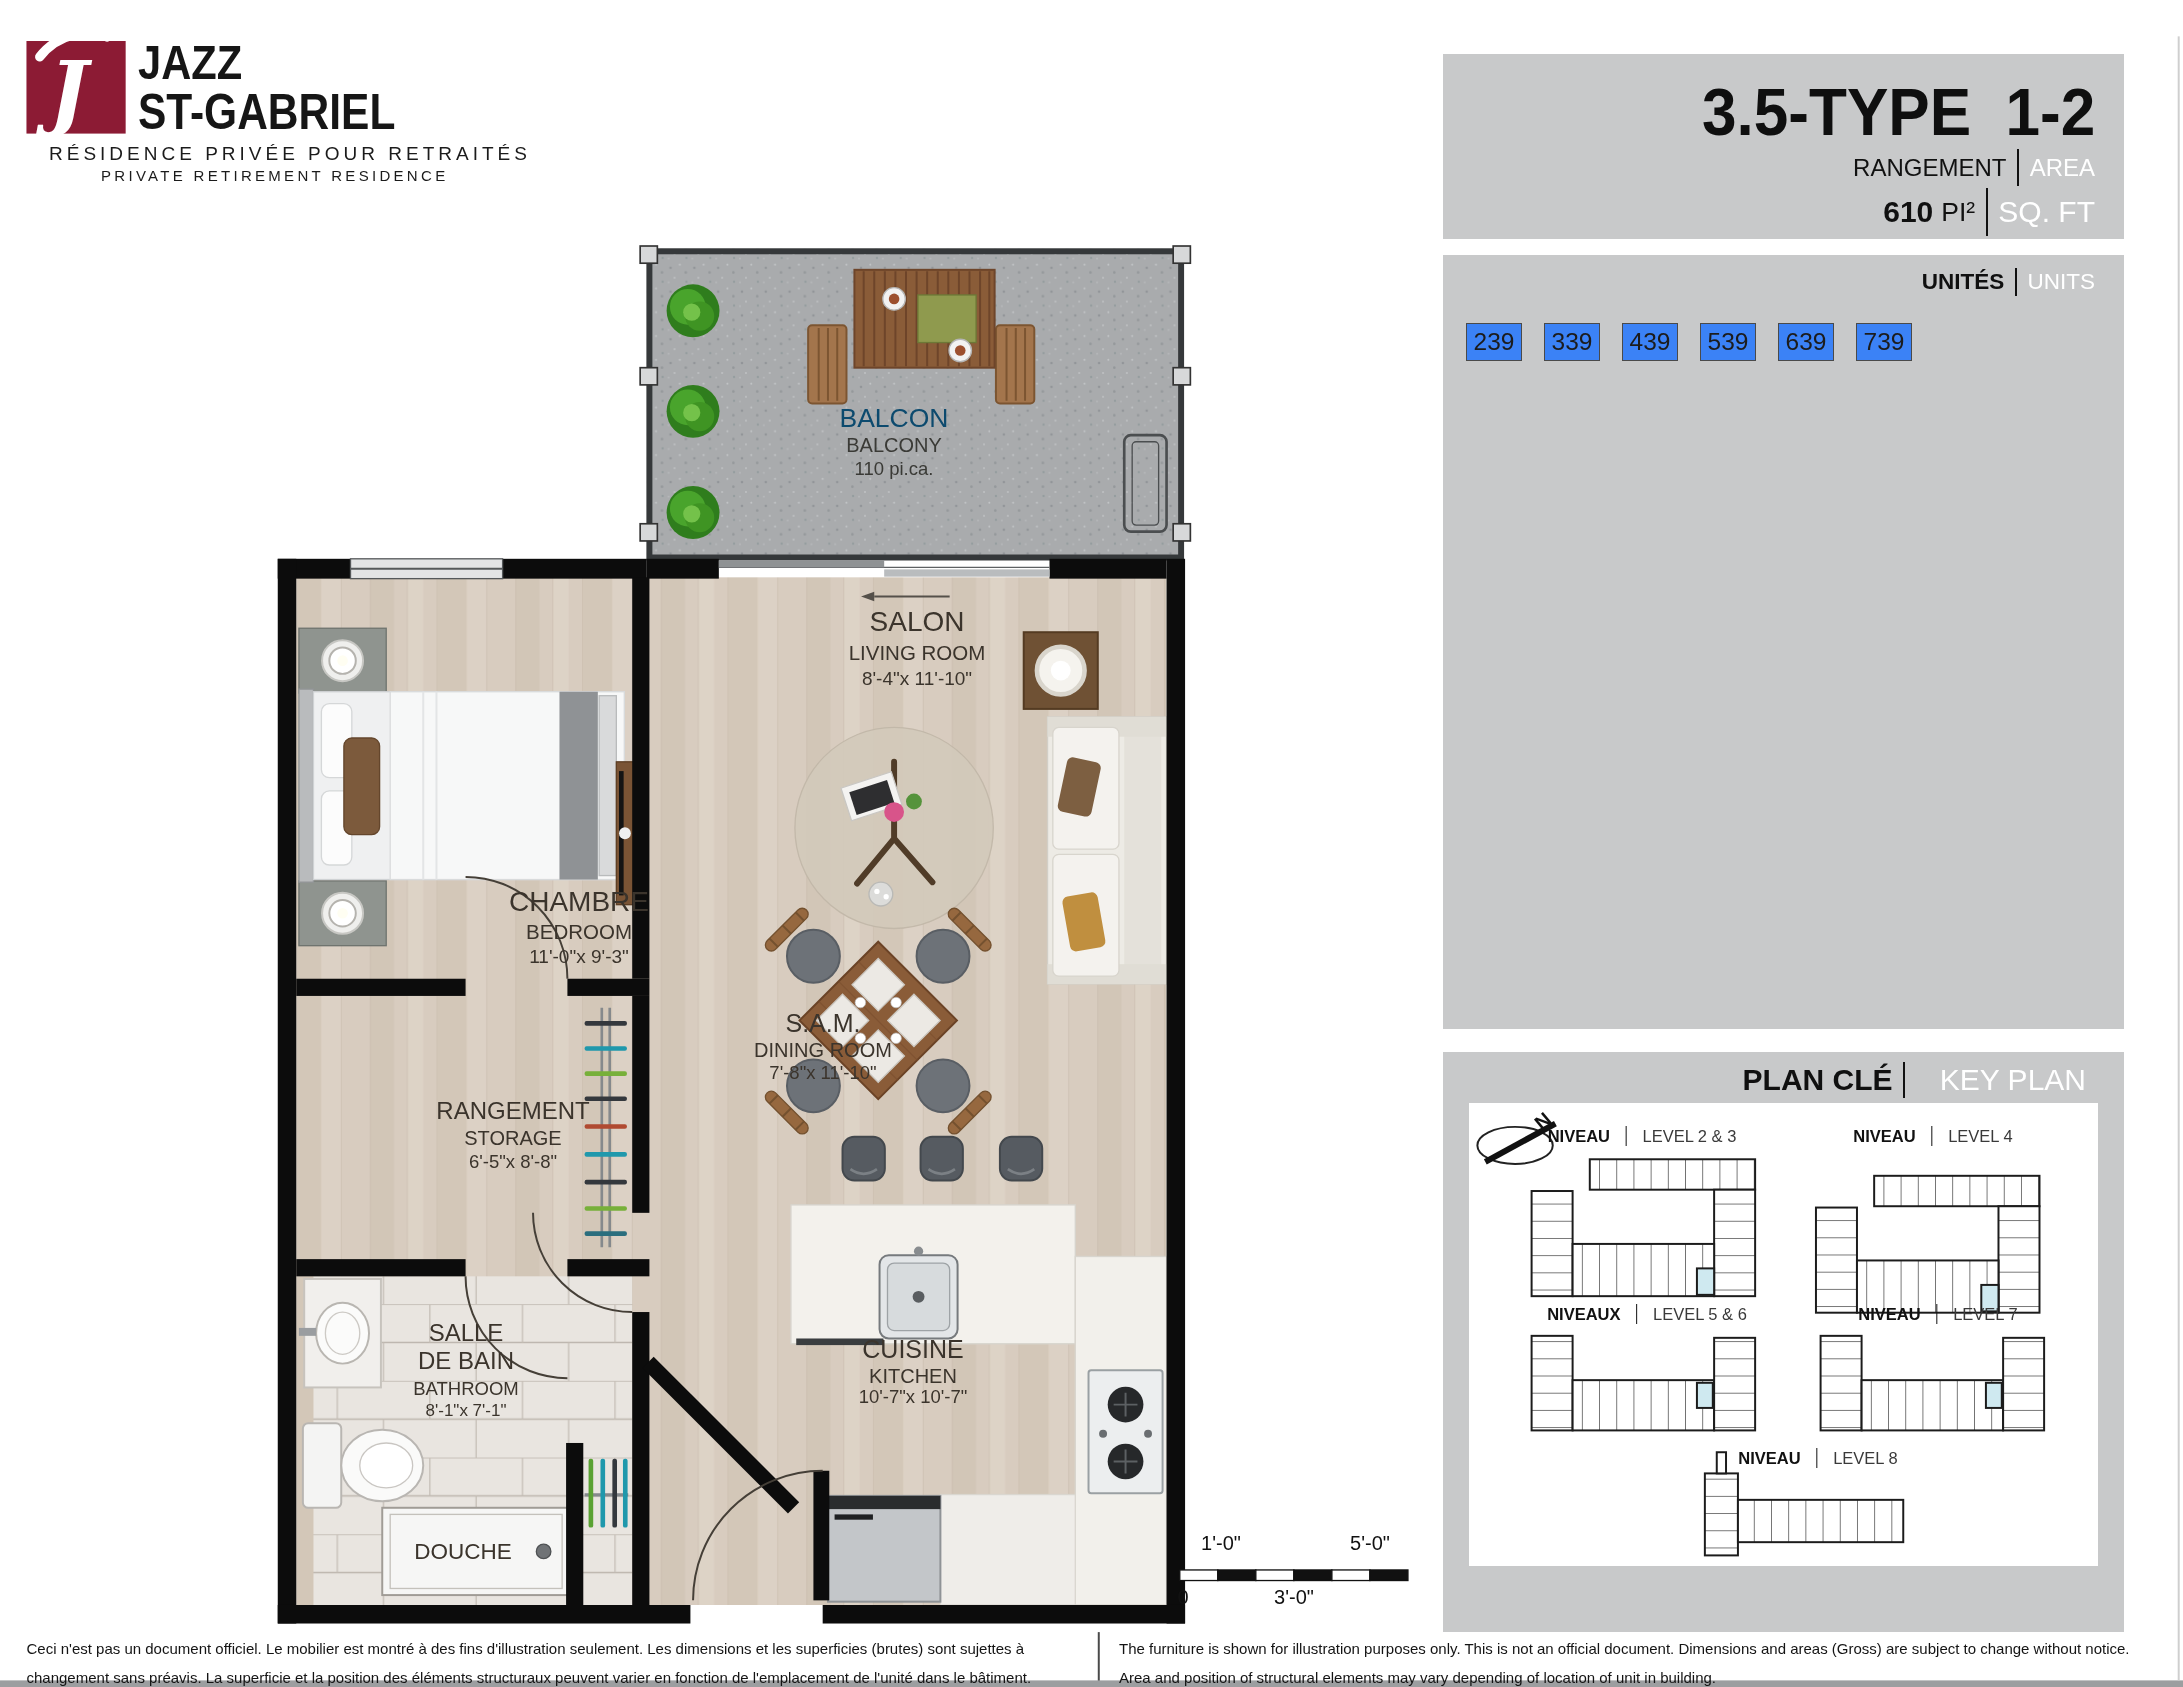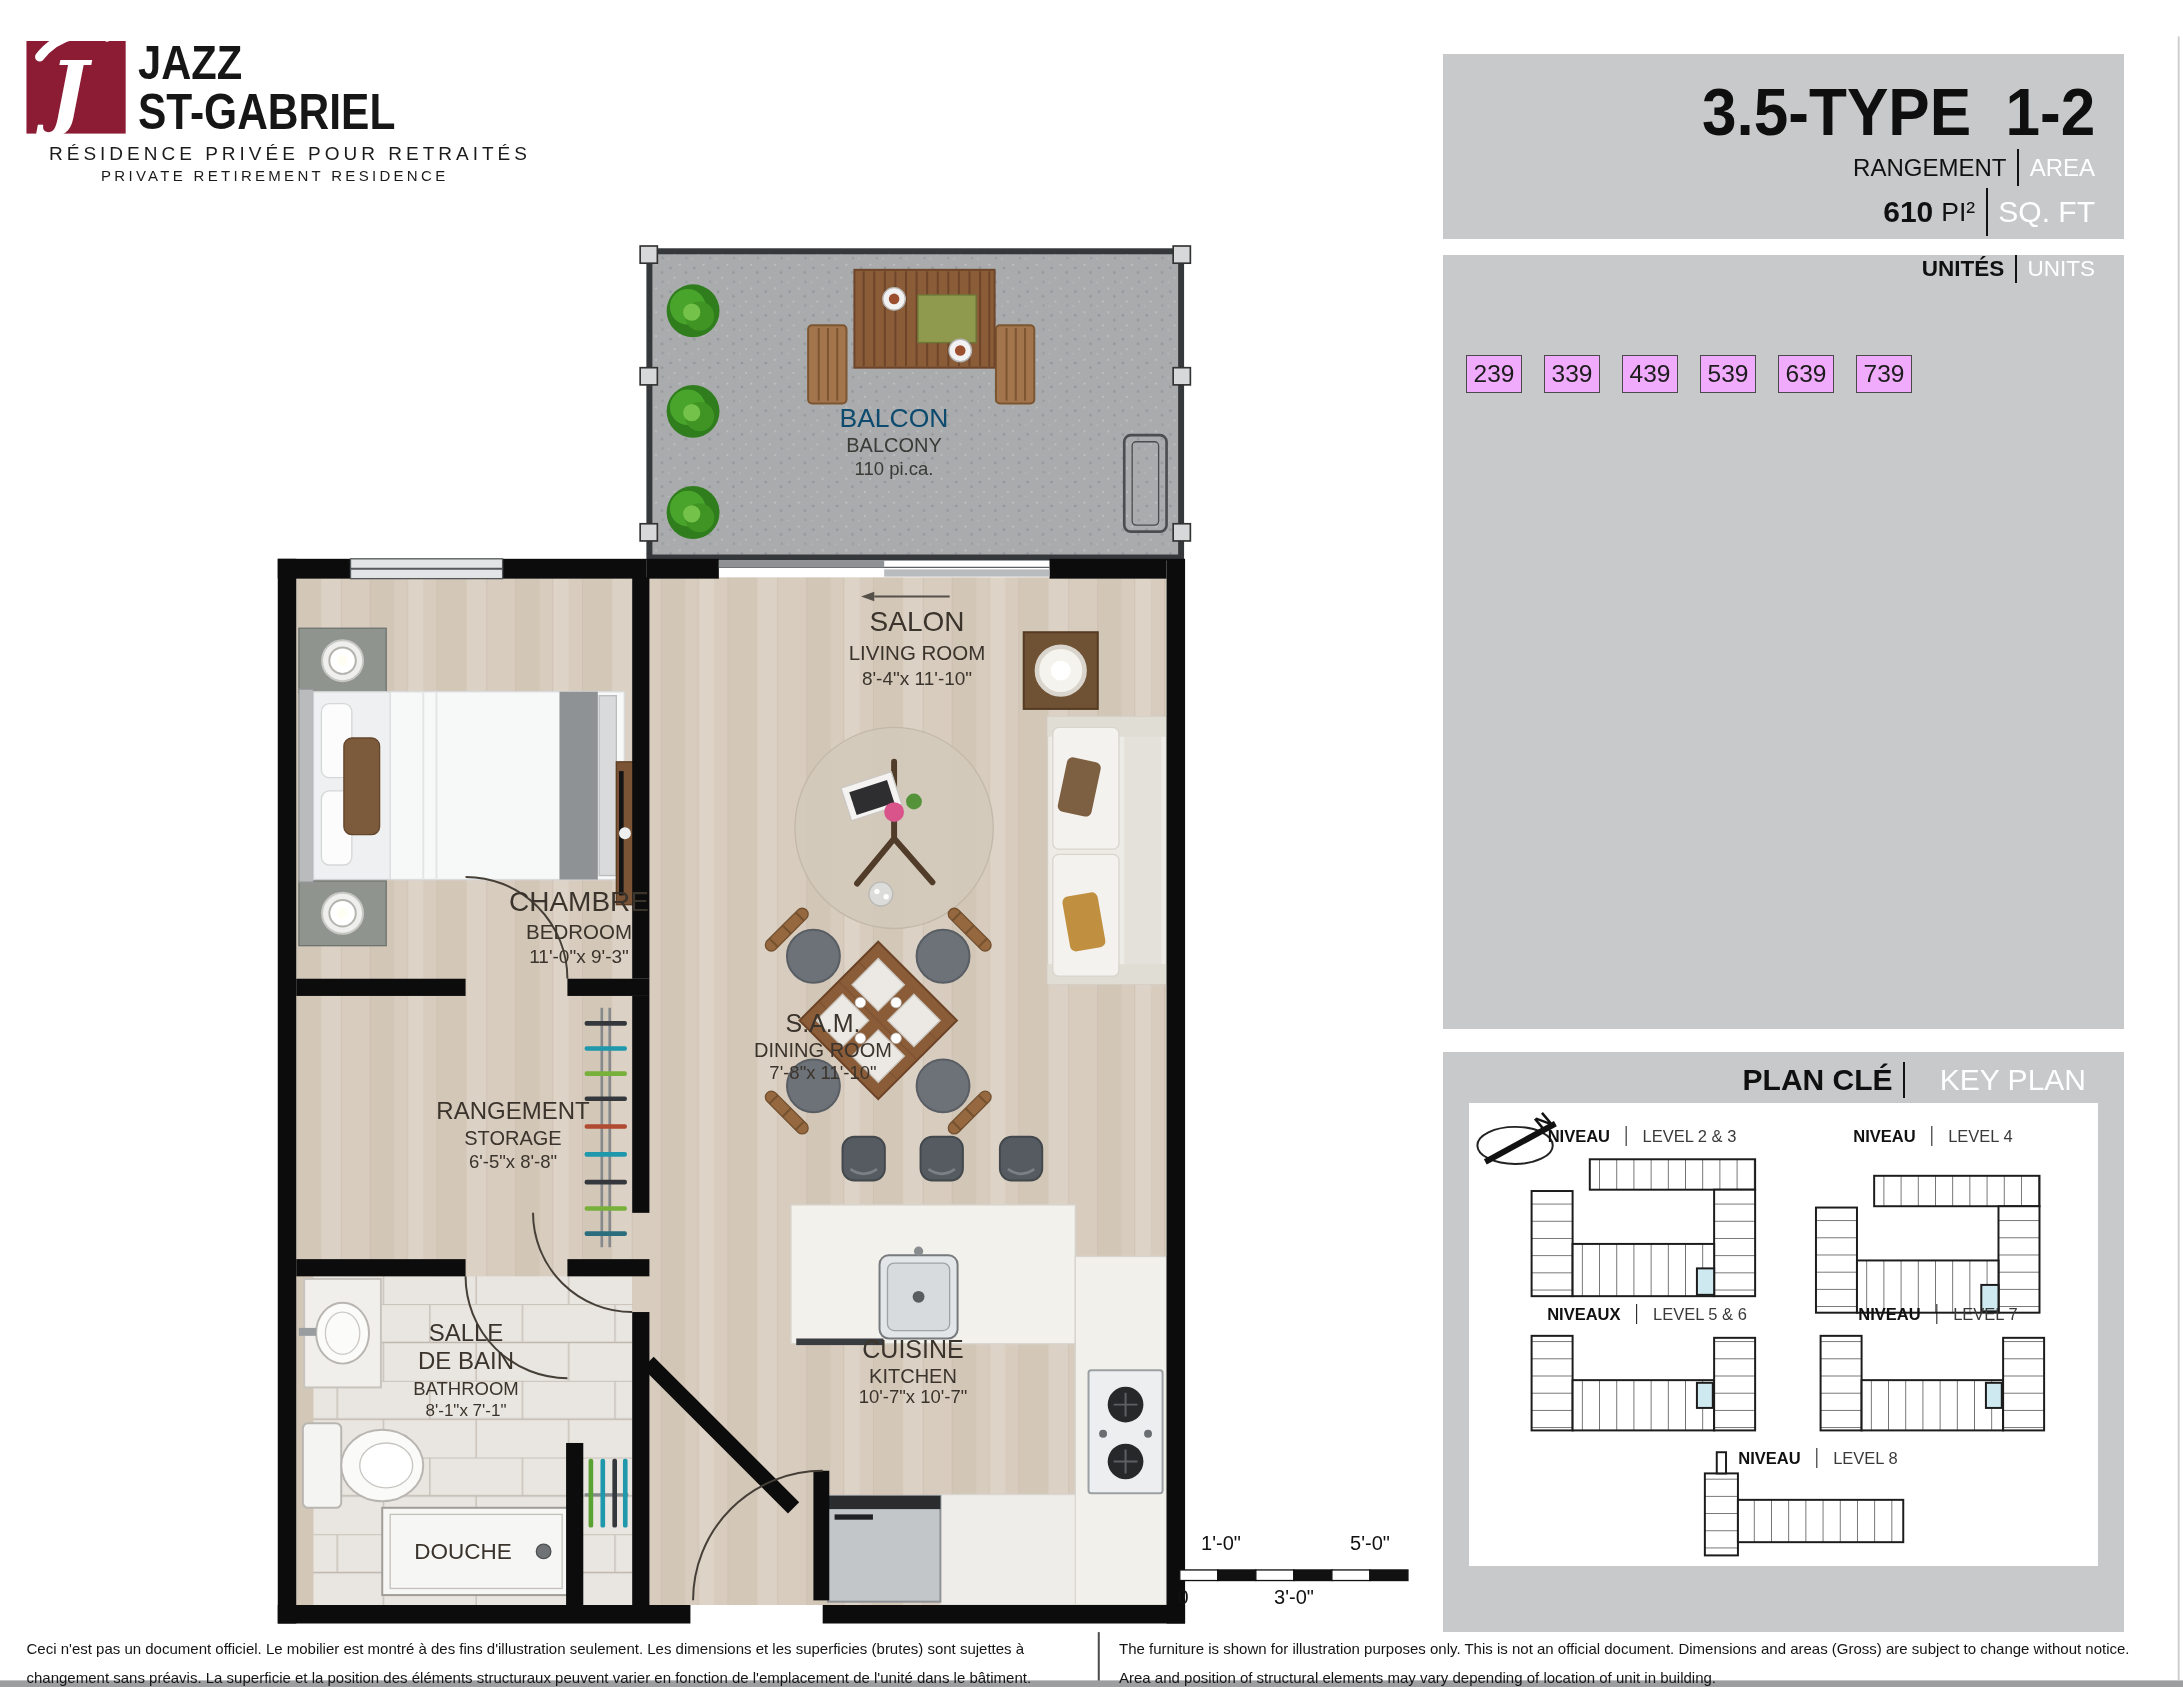--- a/index.html
+++ b/index.html
@@ -8,22 +8,22 @@
   .abs{position:absolute;}
   .panel{position:absolute;background:#c8c9ca;}
   .whitepanel{position:absolute;background:#ffffff;}
   svg{position:absolute;left:0;top:0;}
   .lbl{position:absolute;transform:translateX(-50%);text-align:center;color:#3b342c;white-space:nowrap;line-height:1;}
   .pair{position:absolute;display:flex;align-items:center;white-space:nowrap;line-height:1;}
   .pair .vbar{display:inline-block;width:2px;background:#111;margin:0 10.6px;}
   .wtxt{color:#ffffff;}
   .btxt{color:#101010;font-weight:bold;}
   .rightpair{justify-content:flex-end;}
-  .unitbox{width:54px;height:36px;border:1.3px solid #4a4a4a;background:#f0abfc;color:#1c1c1c;
-           font-size:24.5px;display:flex;align-items:center;justify-content:center;margin-top:32px;}
+  .unitbox{width:54px;height:36px;border:1.3px solid #4a4a4a;background:#3b82f6;color:#1c1c1c;
+           font-size:24.5px;display:flex;align-items:center;justify-content:center;}
   .footer{position:absolute;color:#141414;font-size:15px;line-height:1.9;}
   .lvl{position:absolute;display:flex;align-items:center;transform:translateX(-50%);white-space:nowrap;line-height:1;gap:9px;}
   .lvl .fr{font-weight:bold;color:#111;font-size:16.5px;}
   .lvl .en{font-weight:300;color:#3a3a3a;font-size:16.5px;}
   .lvl .vbar{display:inline-block;width:1.3px;height:20px;background:#111;margin:0 6.6px;}
 </style>
 </head>
 <body>
 
 <div class="page">
@@ -415,21 +415,21 @@
     <span class="wtxt" style="font-size:24px;">AREA</span>
   </div>
   <div class="pair rightpair" style="right:88px;top:188px;">
     <span class="btxt" style="font-size:30px;">610</span>
     <span style="width:8px;"></span>
     <span style="font-size:26.5px;color:#111;">PI²</span>
     <span class="vbar" style="height:48px;"></span>
     <span class="wtxt" style="font-size:30px;">SQ. FT</span>
   </div>
 
-  <div class="pair rightpair" style="right:88px;top:255px;">
+  <div class="pair rightpair" style="right:88px;top:268px;">
     <span class="btxt" style="font-size:22.5px;">UNITÉS</span>
     <span class="vbar" style="height:28px;"></span>
     <span class="wtxt" style="font-size:22.5px;">UNITS</span>
   </div>
   <div class="abs" style="left:1466px;top:323px;display:flex;gap:22px;">
     <div class="unitbox">239</div>
     <div class="unitbox">339</div>
     <div class="unitbox">439</div>
     <div class="unitbox">539</div>
     <div class="unitbox">639</div>

